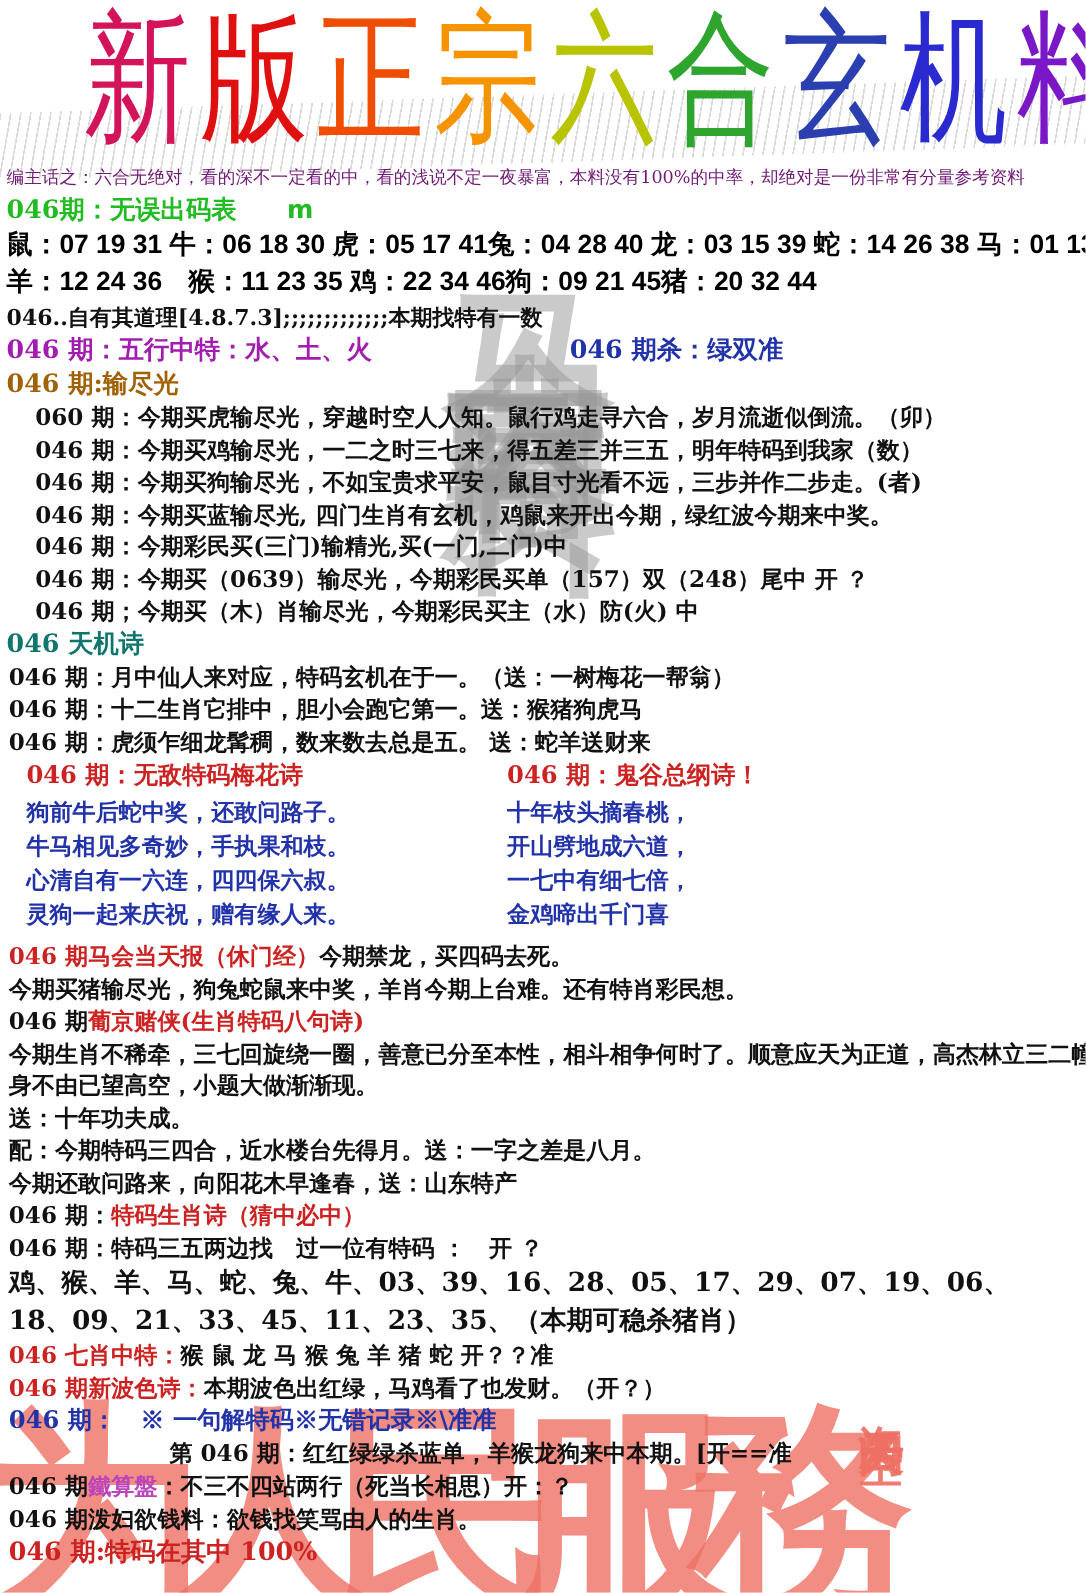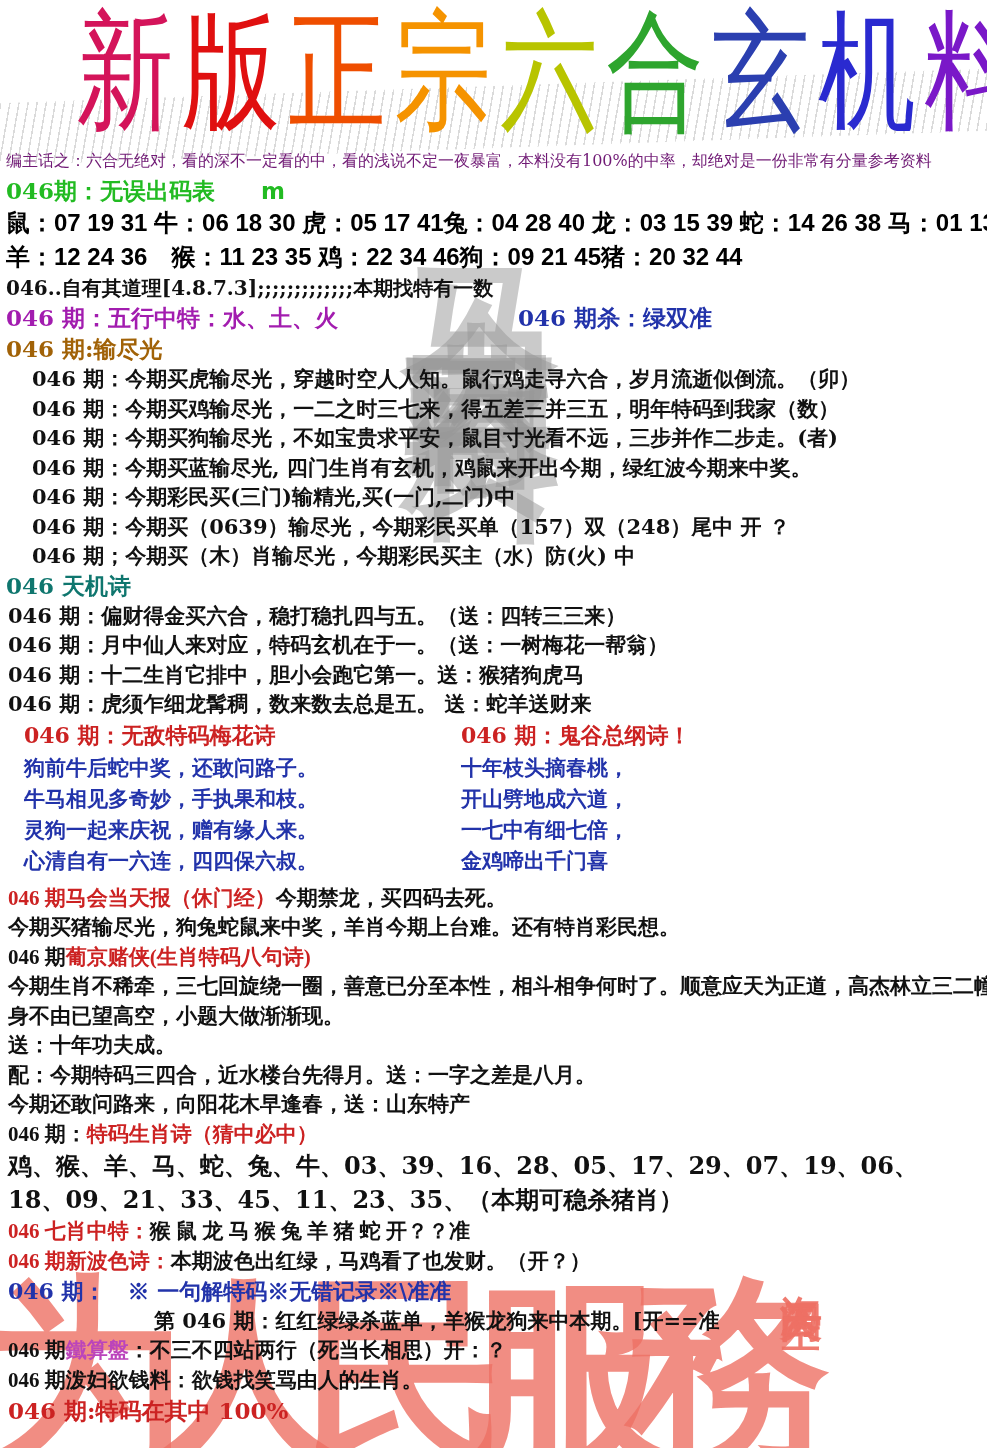--- a/index.html
+++ b/index.html
@@ -39,21 +39,21 @@
   .five-right{position:absolute;left:512px;top:0;color:#2233aa;text-align:right;}
   .sec-head-blue{font-size:23px;font-weight:bold;color:#a16207;line-height:30px;}
   .body-line{font-size:21px;line-height:29.5px;font-weight:bold;padding-left:26px;white-space:nowrap;}
   .mag-head{font-size:23px;font-weight:bold;color:#0f766e;line-height:30px;}
   .tj-line{font-size:21px;line-height:29.5px;font-weight:bold;padding-left:2px;white-space:nowrap;}
   .poems{position:relative;height:165px;}
   .poem-col-l{position:absolute;left:18px;top:0;}
   .poem-col-r{position:absolute;left:455px;top:0;}
   .poem-head{font-size:22px;font-weight:bold;color:#cc2222;line-height:33px;}
   .poem-line{font-size:21px;font-weight:bold;color:#2233aa;line-height:31px;white-space:nowrap;}
-  .stretch{font-size:21px;line-height:29.5px;font-weight:bold;padding-left:2px;white-space:nowrap;font-family:Liberation Serif, serif;}
+  .stretch{font-size:21px;line-height:29.5px;font-weight:bold;padding-left:2px;white-space:nowrap;}
   .red-seg{color:#cc2222;}
   .mag-seg{color:#bb44bb;}
   .big-list{font-size:24px;font-weight:bold;line-height:34px;padding-left:2px;white-space:nowrap;}
   .blue-line{font-size:22px;font-weight:bold;color:#2233aa;line-height:30px;padding-left:2px;}
   .indent-line{font-size:21px;line-height:30px;font-weight:bold;padding-left:148px;white-space:nowrap;}
   .red-line{font-size:23px;font-weight:bold;color:#cc2222;line-height:31px;padding-left:2px;}
 </style>
 </head>
 <body>
 
@@ -85,41 +85,40 @@
     <div class="code-row">鼠：07 19 31 牛：06 18 30 虎：05 17 41兔：04 28 40 龙：03 15 39 蛇：14 26 38 马：01 13 25</div>
     <div class="code-row">羊：12 24 36　猴：11 23 35 鸡：22 34 46狗：09 21 45猪：20 32 44</div>
     <div class="small-note">046..自有其道理[4.8.7.3];;;;;;;;;;;;;本期找特有一数</div>
 
     <div class="five-row">
       <span class="five-left">046 期：五行中特：水、土、火</span>
       <span class="five-right">046 期杀：绿双准</span>
     </div>
 
     <div class="sec-head-blue">046 期:输尽光</div>
-    <div class="body-line">046 期：今期买虎输尽光，穿越时空人人知。鼠行鸡走寻六合，岁月流逝似倒流。（卯）</div>
+    <div class="body-line">060 期：今期买虎输尽光，穿越时空人人知。鼠行鸡走寻六合，岁月流逝似倒流。（卯）</div>
     <div class="body-line">046 期：今期买鸡输尽光，一二之时三七来，得五差三并三五，明年特码到我家（数）</div>
     <div class="body-line">046 期：今期买狗输尽光，不如宝贵求平安，鼠目寸光看不远，三步并作二步走。(者)</div>
     <div class="body-line">046 期：今期买蓝输尽光, 四门生肖有玄机，鸡鼠来开出今期，绿红波今期来中奖。</div>
     <div class="body-line">046 期：今期彩民买(三门)输精光,买(一门,二门)中</div>
     <div class="body-line">046 期：今期买（0639）输尽光，今期彩民买单（157）双（248）尾中 开 ？</div>
     <div class="body-line">046 期；今期买（木）肖输尽光，今期彩民买主（水）防(火) 中</div>
 
     <div class="mag-head">046 天机诗</div>
-    <div class="tj-line">046 期：偏财得金买六合，稳打稳扎四与五。（送：四转三三来）</div>
     <div class="tj-line">046 期：月中仙人来对应，特码玄机在于一。（送：一树梅花一帮翁）</div>
     <div class="tj-line">046 期：十二生肖它排中，胆小会跑它第一。送：猴猪狗虎马</div>
     <div class="tj-line">046 期：虎须乍细龙髯稠，数来数去总是五。 送：蛇羊送财来</div>
 
     <div class="poems">
       <div class="poem-col-l">
         <div class="poem-head">046 期：无敌特码梅花诗</div>
         <div class="poem-line">狗前牛后蛇中奖，还敢问路子。</div>
         <div class="poem-line">牛马相见多奇妙，手执果和枝。</div>
+        <div class="poem-line">心清自有一六连，四四保六叔。</div>
         <div class="poem-line">灵狗一起来庆祝，赠有缘人来。</div>
-        <div class="poem-line">心清自有一六连，四四保六叔。</div>
       </div>
       <div class="poem-col-r">
         <div class="poem-head">046 期：鬼谷总纲诗！</div>
         <div class="poem-line">十年枝头摘春桃，</div>
         <div class="poem-line">开山劈地成六道，</div>
         <div class="poem-line">一七中有细七倍，</div>
         <div class="poem-line">金鸡啼出千门喜</div>
       </div>
     </div>
 
@@ -132,20 +131,21 @@
     </div>
     <div class="stretch">今期生肖不稀牵，三七回旋绕一圈，善意已分至本性，相斗相争何时了。顺意应天为正道，高杰林立三二幢，</div>
     <div class="stretch">身不由已望高空，小题大做渐渐现。</div>
     <div class="stretch">送：十年功夫成。</div>
     <div class="stretch">配：今期特码三四合，近水楼台先得月。送：一字之差是八月。</div>
     <div class="stretch">今期还敢问路来，向阳花木早逢春，送：山东特产</div>
 
     <div class="stretch">
       <span>046 期：</span><span class="red-seg">特码生肖诗（猜中必中）</span>
     </div>
+    <div class="stretch">046 期：特码三五两边找　过一位有特码 ：　开 ？</div>
 
     <div class="big-list">鸡、猴、羊、马、蛇、兔、牛、03、39、16、28、05、17、29、07、19、06、</div>
     <div class="big-list">18、09、21、33、45、11、23、35、（本期可稳杀猪肖）</div>
 
     <div class="stretch">
       <span class="red-seg">046 七肖中特：</span><span>猴 鼠 龙 马 猴 兔 羊 猪 蛇 开？？准</span>
     </div>
     <div class="stretch">
       <span class="red-seg">046 期新波色诗：</span><span>本期波色出红绿，马鸡看了也发财。（开？）</span>
     </div>

